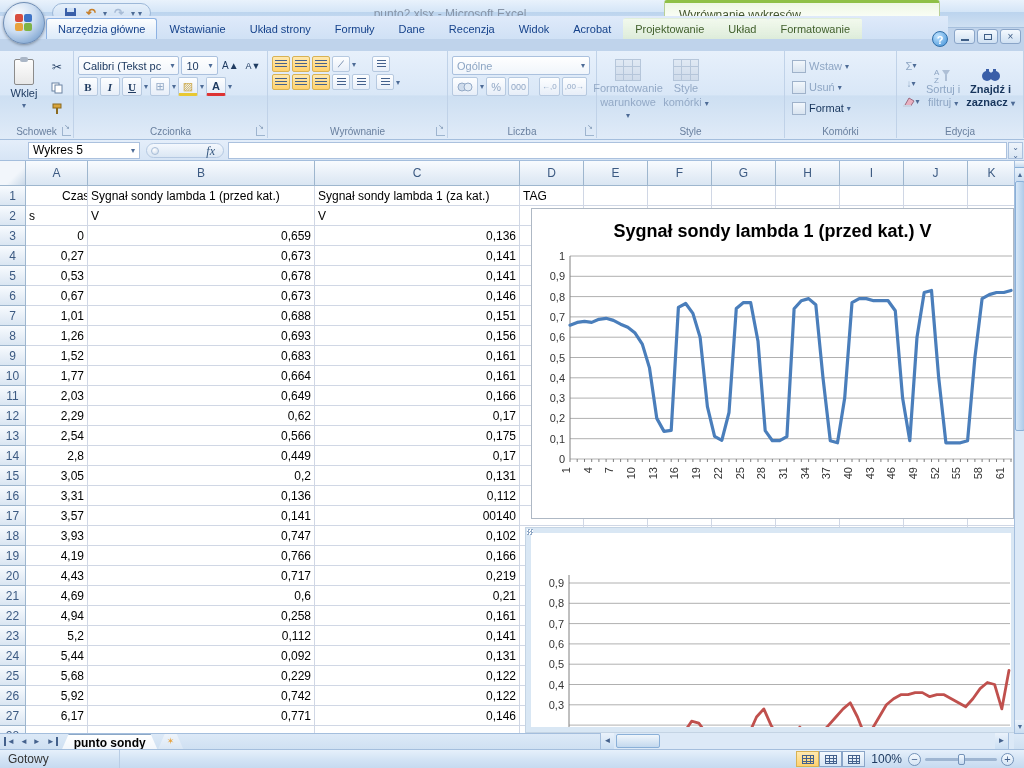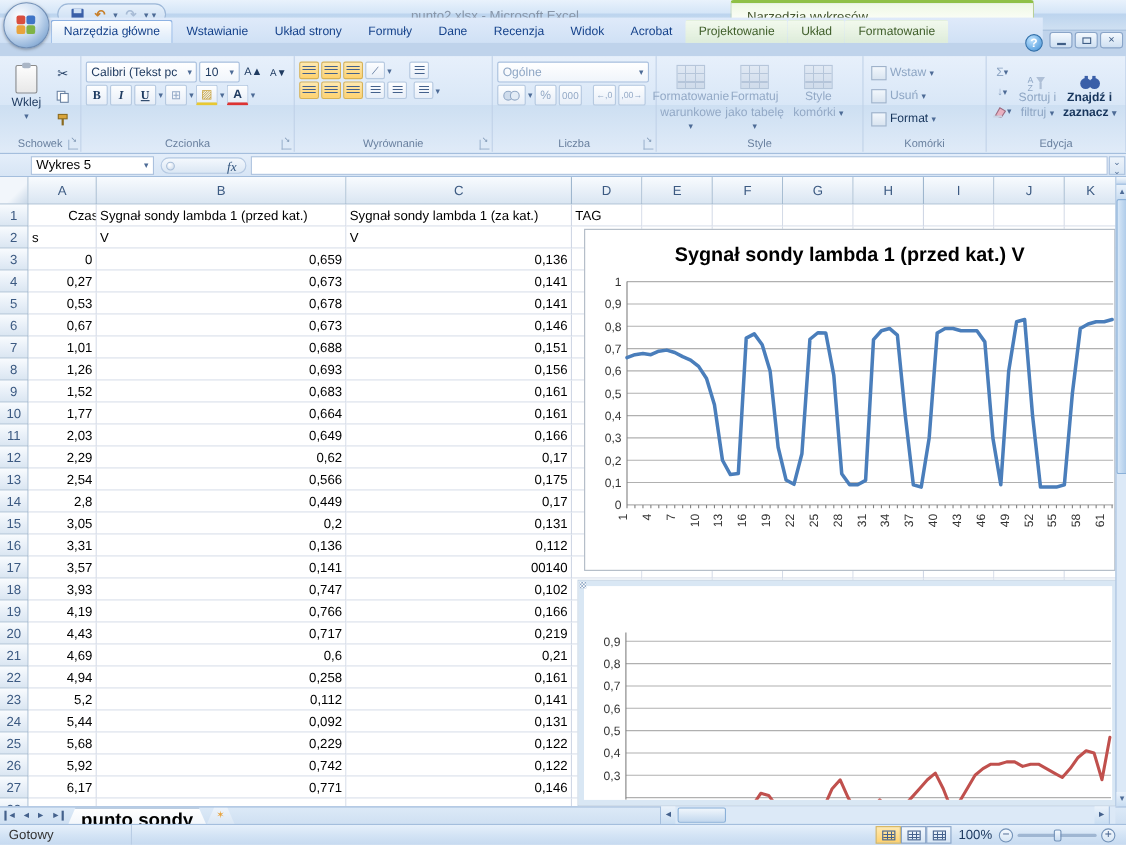--- a/index.html
+++ b/index.html
@@ -168,21 +168,21 @@
   .vs-down { position:absolute; left:0; bottom:0; width:10px; height:13px; color:#4d6b96; font-size:7px;
     text-align:center; line-height:13px; background:linear-gradient(#eaf2fb,#cadef2); }
 
   
   .tabsrow { position:absolute; left:0; top:733px; width:1024px; height:16px;
     background:linear-gradient(#dce9f7,#cfe0f2); border-top:1px solid #a4bedd; display:flex; align-items:stretch; }
   .navs { display:flex; align-items:center; padding:0 4px; gap:5px; color:#44618c; font-size:8px; }
   .nav-first, .nav-last { border-left:2px solid #44618c; padding-left:1px; }
   .nav-last { border-left:none; border-right:2px solid #44618c; padding-right:1px; }
   .stab { height:16px; padding:1px 12px 0; background:linear-gradient(#ffffff,#f2f6fb); color:#000;
-    font-weight:bold; font-size:17px; clip-path:polygon(7px 0, calc(100% - 7px) 0, 100% 100%, 0 100%);
+    font-weight:bold; font-size:12px; clip-path:polygon(7px 0, calc(100% - 7px) 0, 100% 100%, 0 100%);
     border-top:1px solid #8ba7c7; }
   .instab { width:26px; height:16px; background:linear-gradient(#eef4fb,#d9e6f4);
     clip-path:polygon(7px 0, calc(100% - 7px) 0, 100% 100%, 0 100%); position:relative; }
   .instab .star { position:absolute; left:9px; top:2px; color:#e8a33d; font-size:9px; }
   .hscroll { position:absolute; right:10px; top:733px; width:414px; height:16px; display:flex;
     align-items:center; background:#dce9f7; border-left:1px solid #a4bedd; }
   .hs-btn { width:13px; height:16px; color:#44618c; font-size:8px; text-align:center; line-height:16px;
     background:linear-gradient(#eaf2fb,#cadef2); }
   .hs-thumb { width:44px; height:14px; margin-left:2px;
     background:linear-gradient(#f0f6fc,#c3d8ee); border:1px solid #8ab0d8; border-radius:2px; }
@@ -225,21 +225,21 @@
           <span class="undo-glyph">↶</span>
         </div>
       <span class="mini-caret">▾</span>
       <div class="qbtn">
           <span class="redo-glyph">↷</span>
         </div>
       <span class="mini-caret">▾</span>
       <span class="mini-caret">▾</span>
     </div>
     <div class="title-text">punto2.xlsx - Microsoft Excel</div>
-    <div class="ctx-pill">Narzędzia wykresów</div>
+    <div class="ctx-pill">Wyrównanie wykresów</div>
   </div>
   <div class="office-btn">
     <div class="ob-logo">
       <span class="ob-r"></span>
         <span class="ob-b"></span>
         <span class="ob-y"></span>
         <span class="ob-g"></span>
     </div>
   </div>
   <div class="winctl">
@@ -408,25 +408,20 @@
       <div class="rg-label">Liczba</div>
       <div class="rg-dlg"></div>
     </div>
 
     <div class="rgroup" style="width:188px">
       <div class="rbody">
         <div class="stylebtn">
           <span class="ic-grid"></span>
           <span>Formatowanie</span>
           <span><span>warunkowe</span> <span class="mini-caret">▾</span></span>
-        </div>
-        <div class="stylebtn">
-          <span class="ic-grid"></span>
-          <span>Formatuj</span>
-          <span><span>jako tabelę</span> <span class="mini-caret">▾</span></span>
         </div>
         <div class="stylebtn">
           <span class="ic-grid"></span>
           <span>Style</span>
           <span><span>komórki</span> <span class="mini-caret">▾</span></span>
         </div>
       </div>
       <div class="rg-label">Style</div>
     </div>
 

